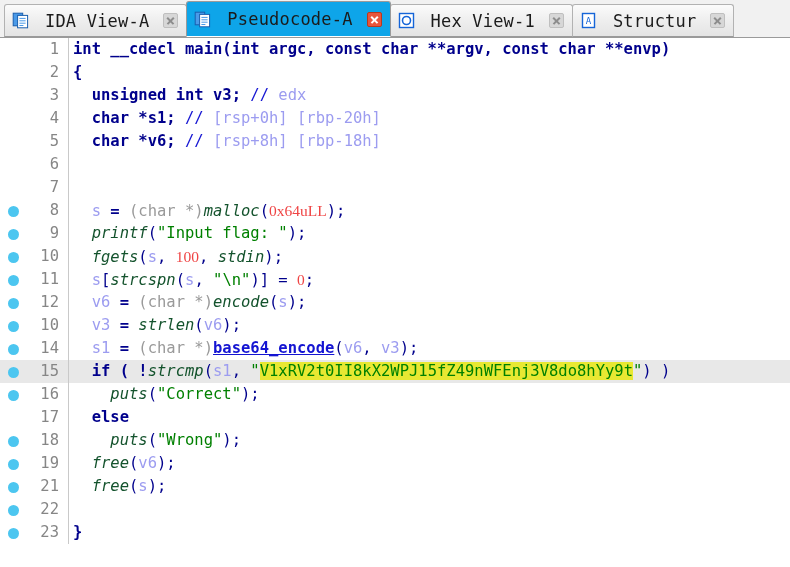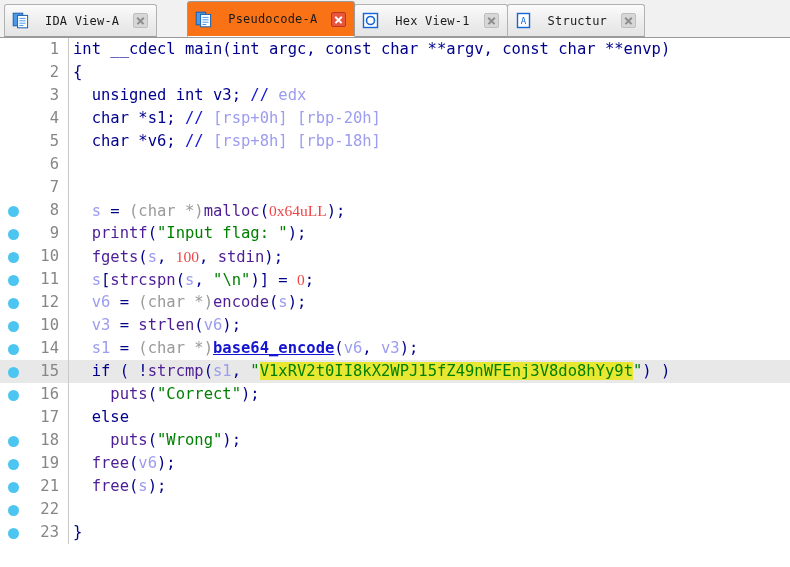--- a/index.html
+++ b/index.html
@@ -30,36 +30,35 @@
     padding: 0 8px 0 7px;
     background: linear-gradient(to bottom, #fbfbfb 0%, #ededed 55%, #e4e4e4 100%);
     border: 1px solid #b2b2b2;
     border-bottom: 1px solid #9a9a9a;
     border-radius: 3px 3px 0 0;
     margin-right: -1px;
     position: relative;
     white-space: nowrap;
   }
   .tab.active {
-    background: #f97316;
+    background: #0ea5e9;
     border: 1px solid #9a9a9a;
     border-bottom: 1px solid #ffffff;
     height: 36px;
     z-index: 5;
-    margin-left: 31px;
   }
   .tab-icon {
     width: 17px; height: 17px;
     flex: 0 0 17px;
     margin-right: 4px;
     display: block;
   }
   .tab-label {
     font-family: "DejaVu Sans Mono", monospace;
-    font-size: 12px;
+    font-size: 17px;
     color: #1b1b1b;
     padding: 0 14px 0 12px;
     letter-spacing: 0.2px;
   }
   .tab-close {
     width: 15px; height: 15px;
     flex: 0 0 15px;
     border-radius: 2px;
     display: flex; align-items: center; justify-content: center;
     background: #d7d7d7;
@@ -123,22 +122,22 @@
     left: 68px; top: 0;
     width: 1px; height: 23px;
     background: #c9c9c9;
   }
   .ctext {
     position: absolute;
     left: 73px; top: 0;
     height: 23px;
   }
   
-  .k   { color: #00008c; }  
-  .fn  { color: #4c1d95; }  
+  .k   { color: #00008c; font-weight: bold; }  
+  .fn  { color: #14532d; font-style: italic; }  
   .fnu { color: #1414d2; text-decoration: underline; font-weight: bold; }
   .var { color: #9c9cf0; }  
   .num { color: #ef4444; font-family: Liberation Serif, serif; }  
   .str { color: #008000; }  
   .cm  { color: #1414d2; }  
   .cmt { color: #9c9cf0; }  
   .cast{ color: #9a9a9a; }  
   .pun { color: #00008c; }
   .hl  { background: #e8e832; }
 </style>

